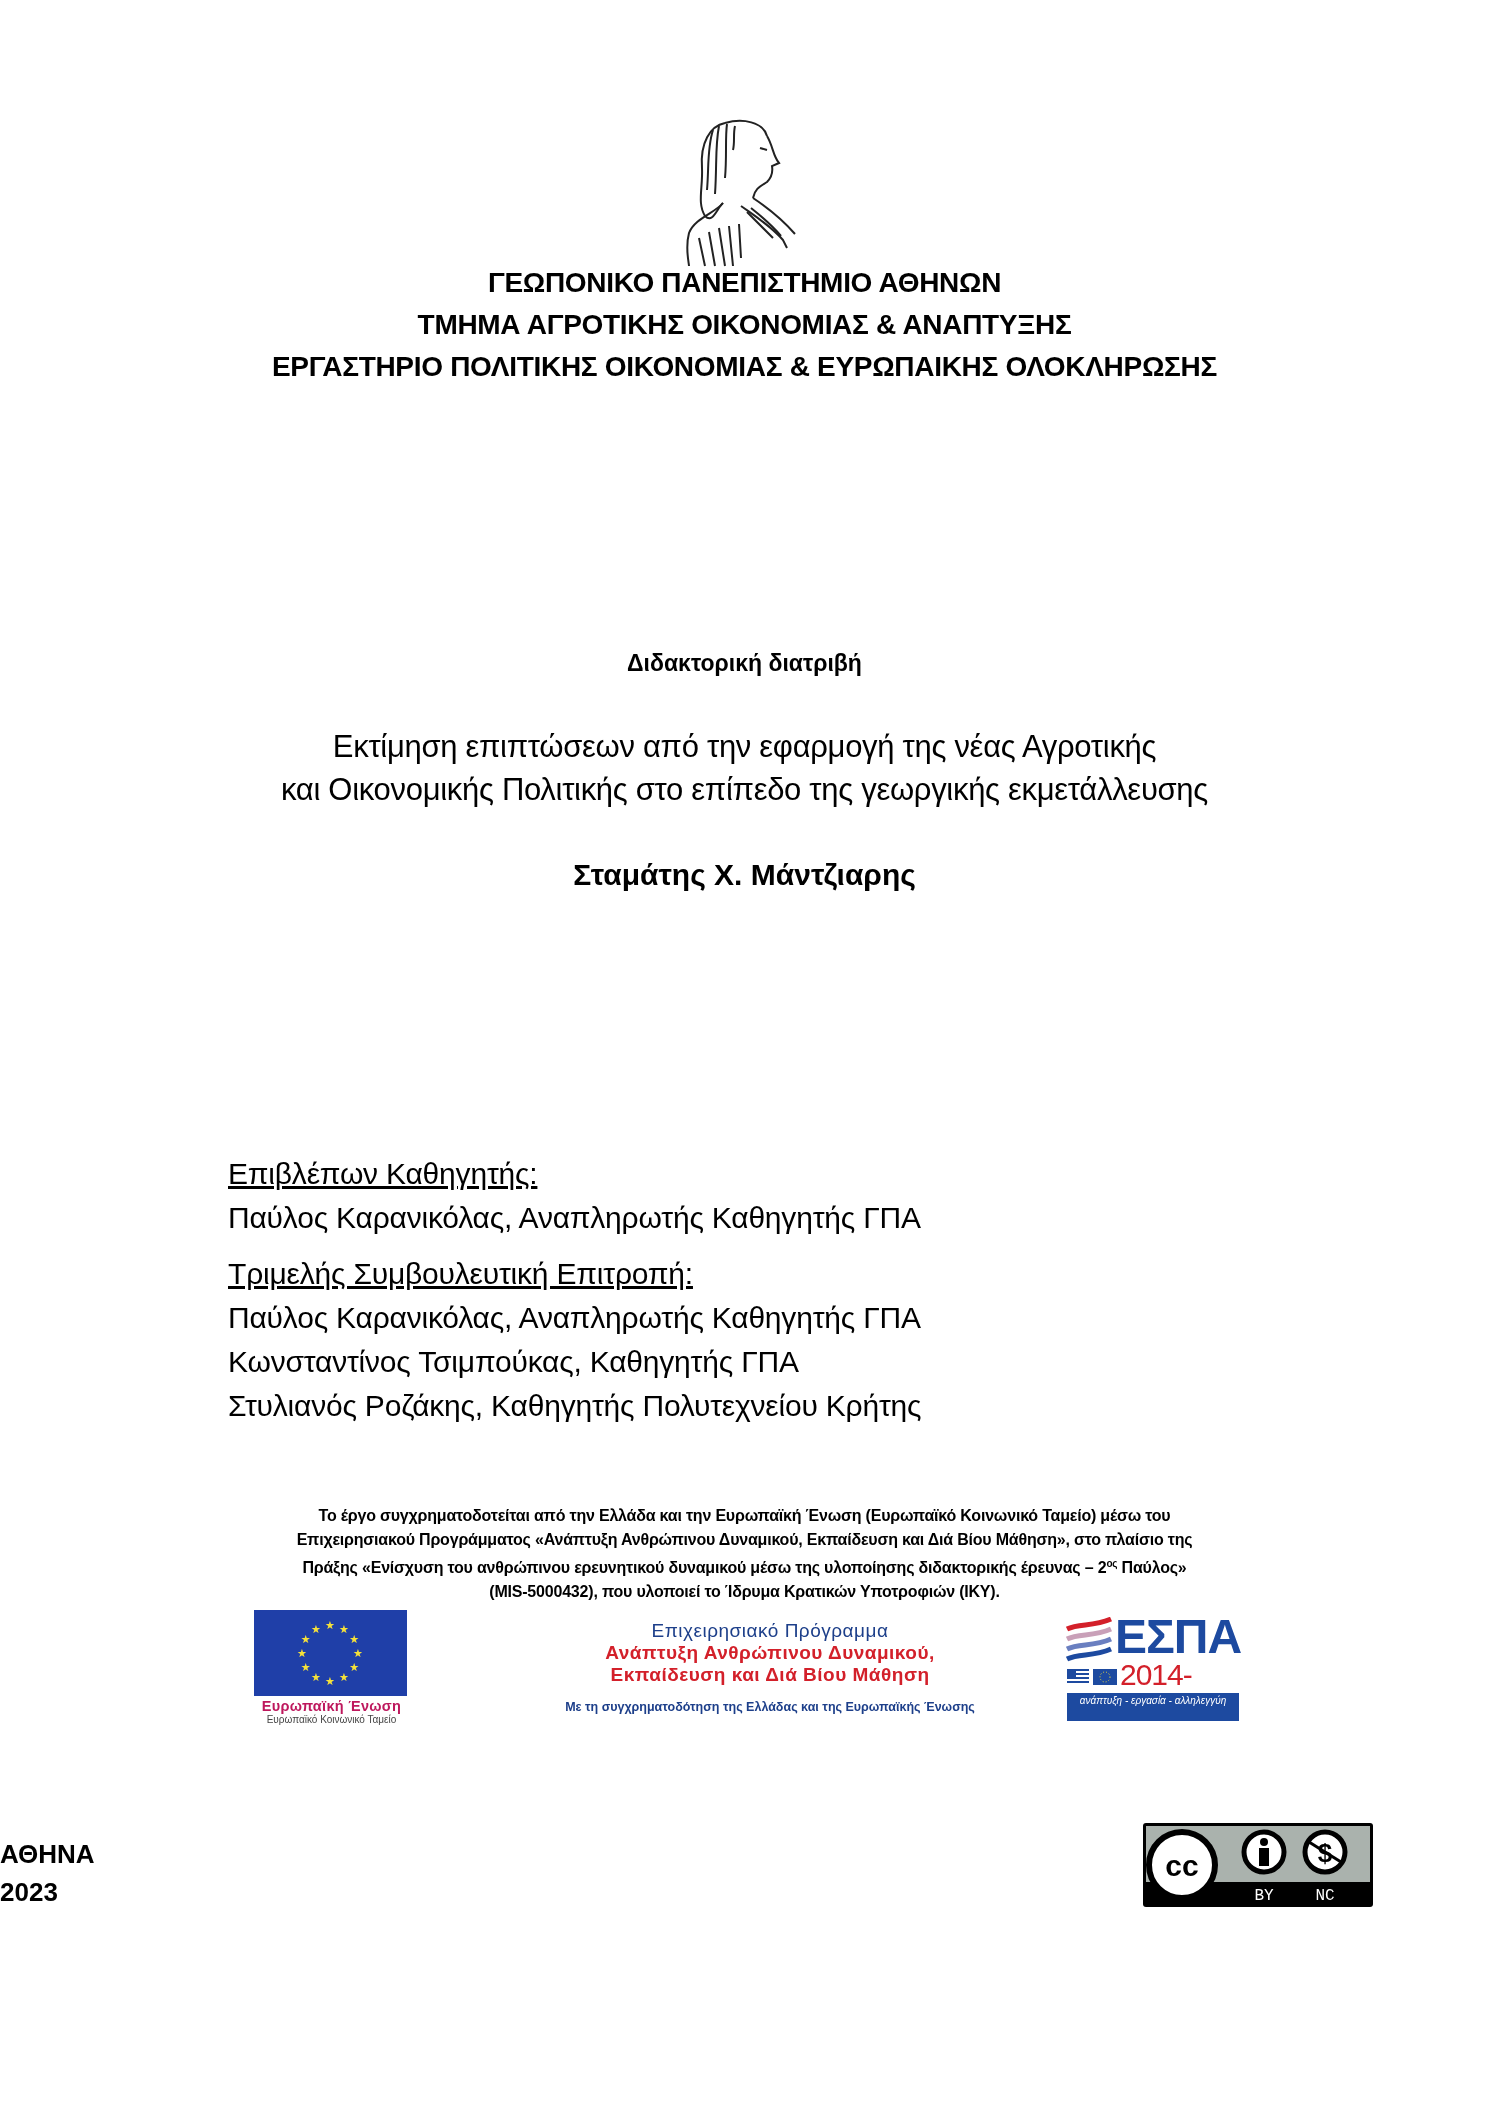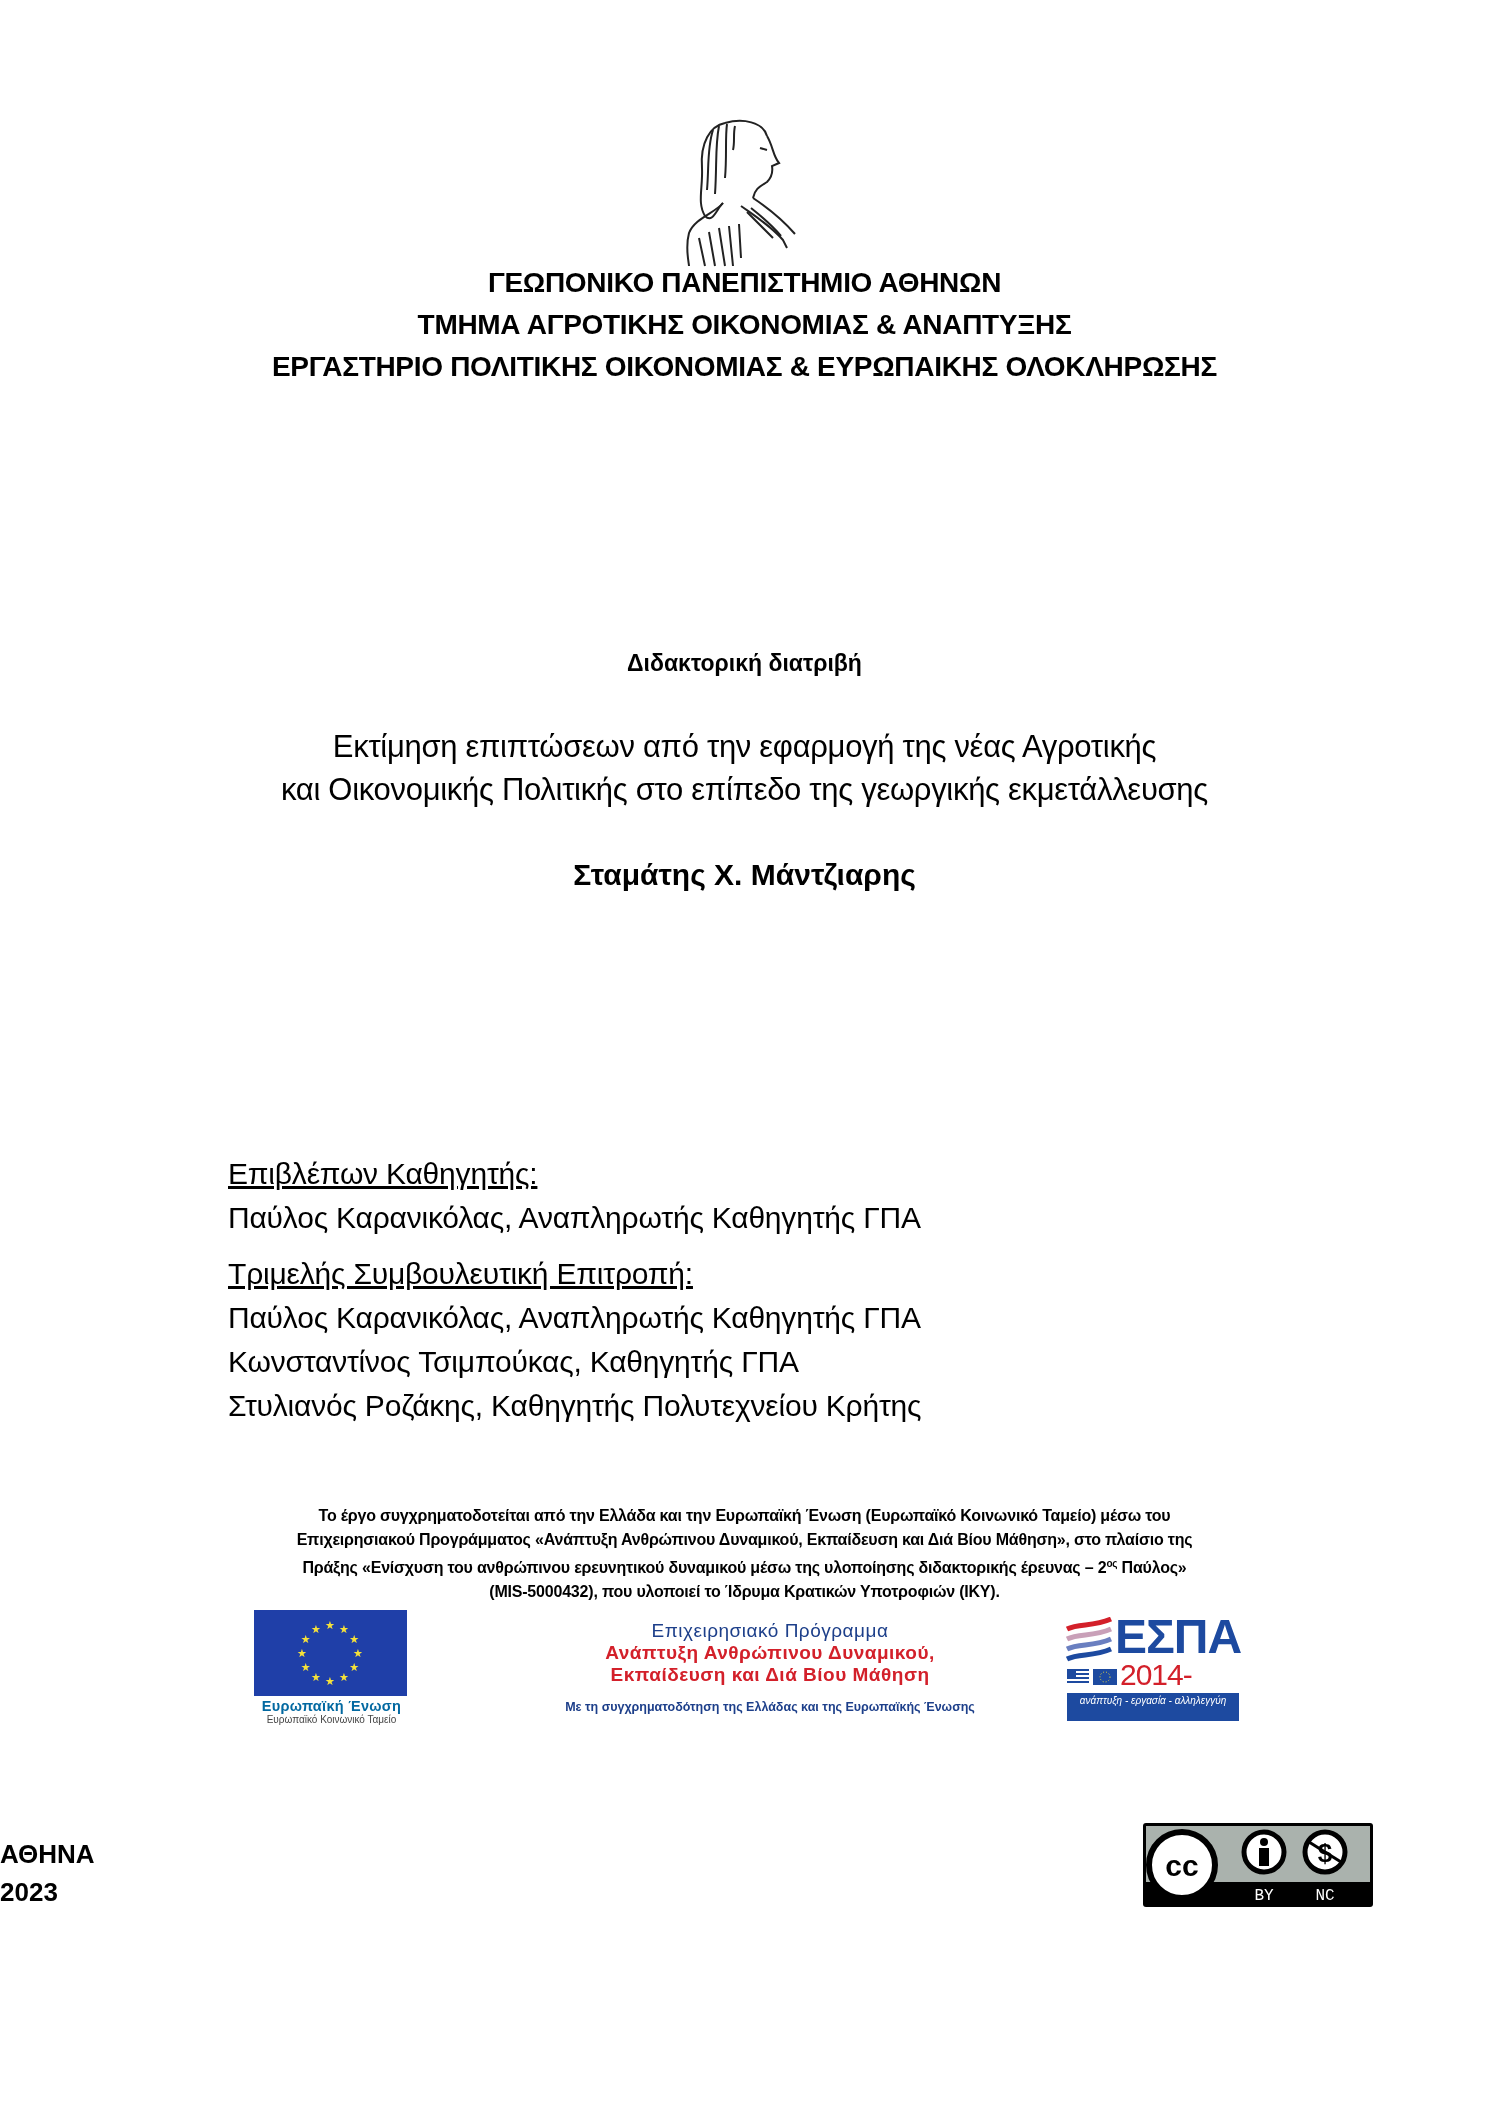--- a/index.html
+++ b/index.html
@@ -12,21 +12,21 @@
   .doctype { top:650px; font-weight:bold; font-size:23px; }
   .title { top:725px; font-size:31px; line-height:43px; letter-spacing:-0.3px; }
   .author { top:858px; font-weight:bold; font-size:30px; }
   .committee { left:228px; top:1152px; font-size:30px; line-height:44px; letter-spacing:-0.2px; }
   .committee .head { text-decoration:underline; }
   .committee .gap { height:12px; }
   .funding { top:1504px; font-weight:bold; font-size:16px; line-height:24px; letter-spacing:-0.2px; }
   .funding sup { font-size:10px; }
   .eu-logo { left:254px; top:1610px; width:155px; height:118px; }
   .eu-flag { width:153px; height:86px; background:#1f3fa8; position:relative; }
-  .eu-name { font-size:14.5px; font-weight:bold; color:#0369a1; margin-top:2px; text-align:center; letter-spacing:0.3px; }
+  .eu-name { font-size:14.5px; font-weight:bold; color:#be185d; margin-top:2px; text-align:center; letter-spacing:0.3px; }
   .eu-sub { font-size:10px; color:#444; text-align:center; }
   .op-logo { left:530px; top:1620px; width:480px; text-align:center; }
   .op-l1 { color:#1d3f8a; font-weight:normal; font-size:19px; line-height:22px; letter-spacing:0.5px; }
   .op-l2 { color:#d3202a; font-weight:bold; font-size:19px; line-height:22px; letter-spacing:0.5px; }
   .op-l4 { color:#1d3f8a; font-weight:bold; font-size:12.5px; margin-top:14px; }
   .espa { left:1065px; top:1615px; width:180px; height:95px; }
   .espa-word { position:absolute; left:50px; top:-6px; font-size:48px; font-weight:bold; color:#1d4aa0; letter-spacing:-1px; }
   .espa-year { position:absolute; left:55px; top:43px; font-size:30px; color:#d3202a; letter-spacing:-1px; }
   .espa-bar { position:absolute; left:2px; top:78px; width:172px; height:28px; background:#1d4aa0; color:#fff;
               font-size:10px; text-align:center; line-height:16px; font-style:italic; }

